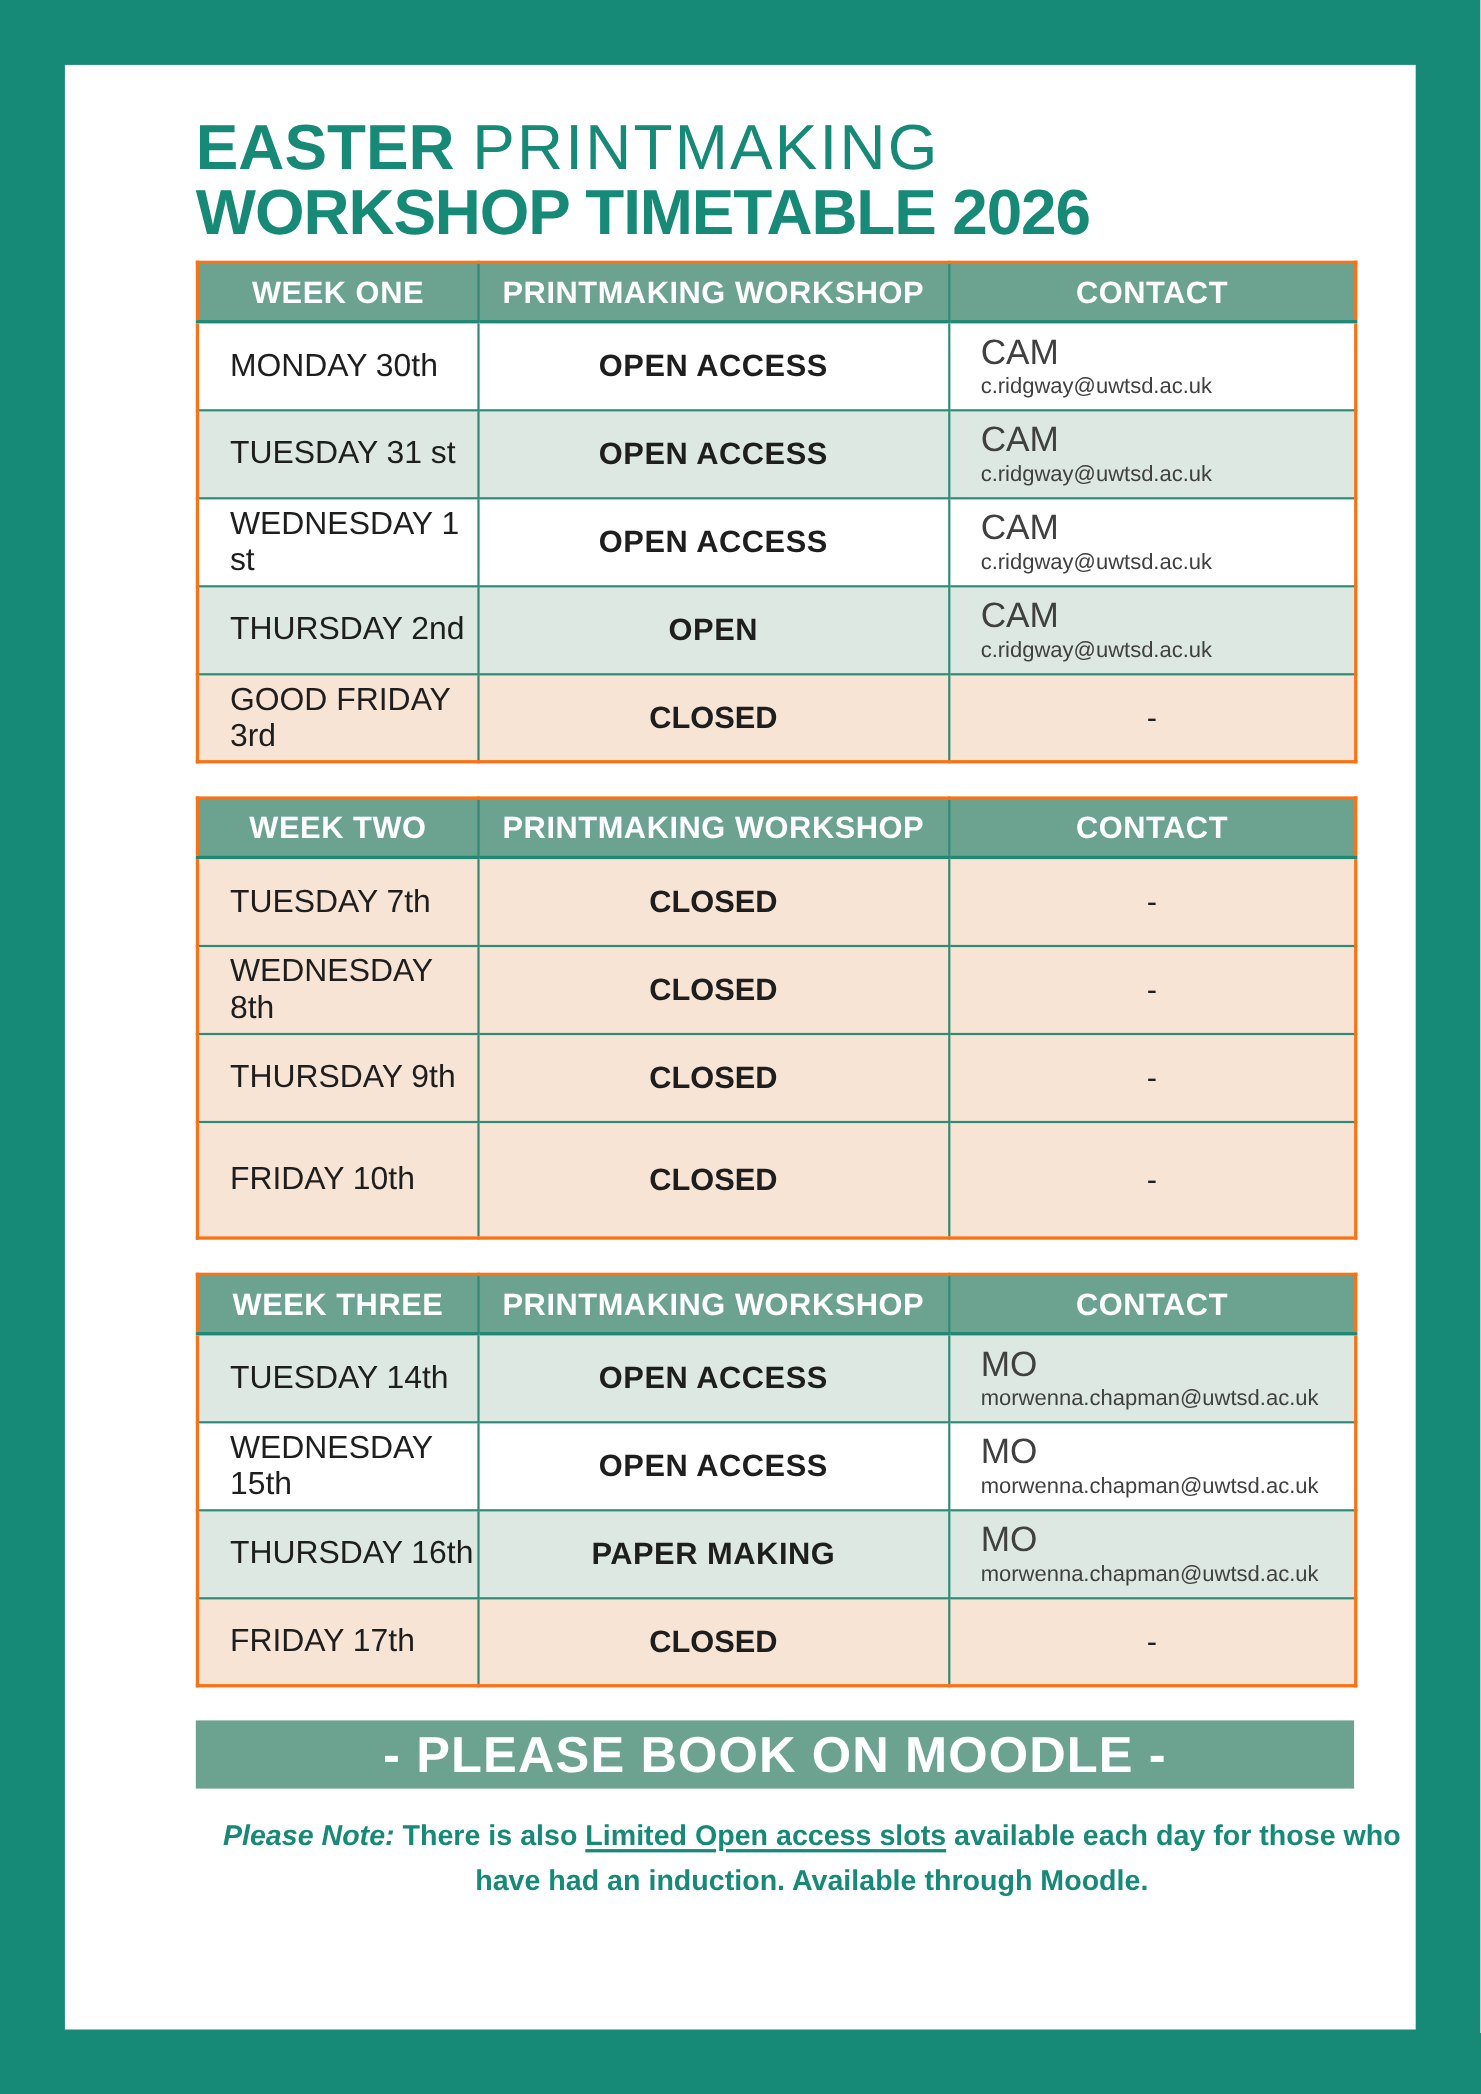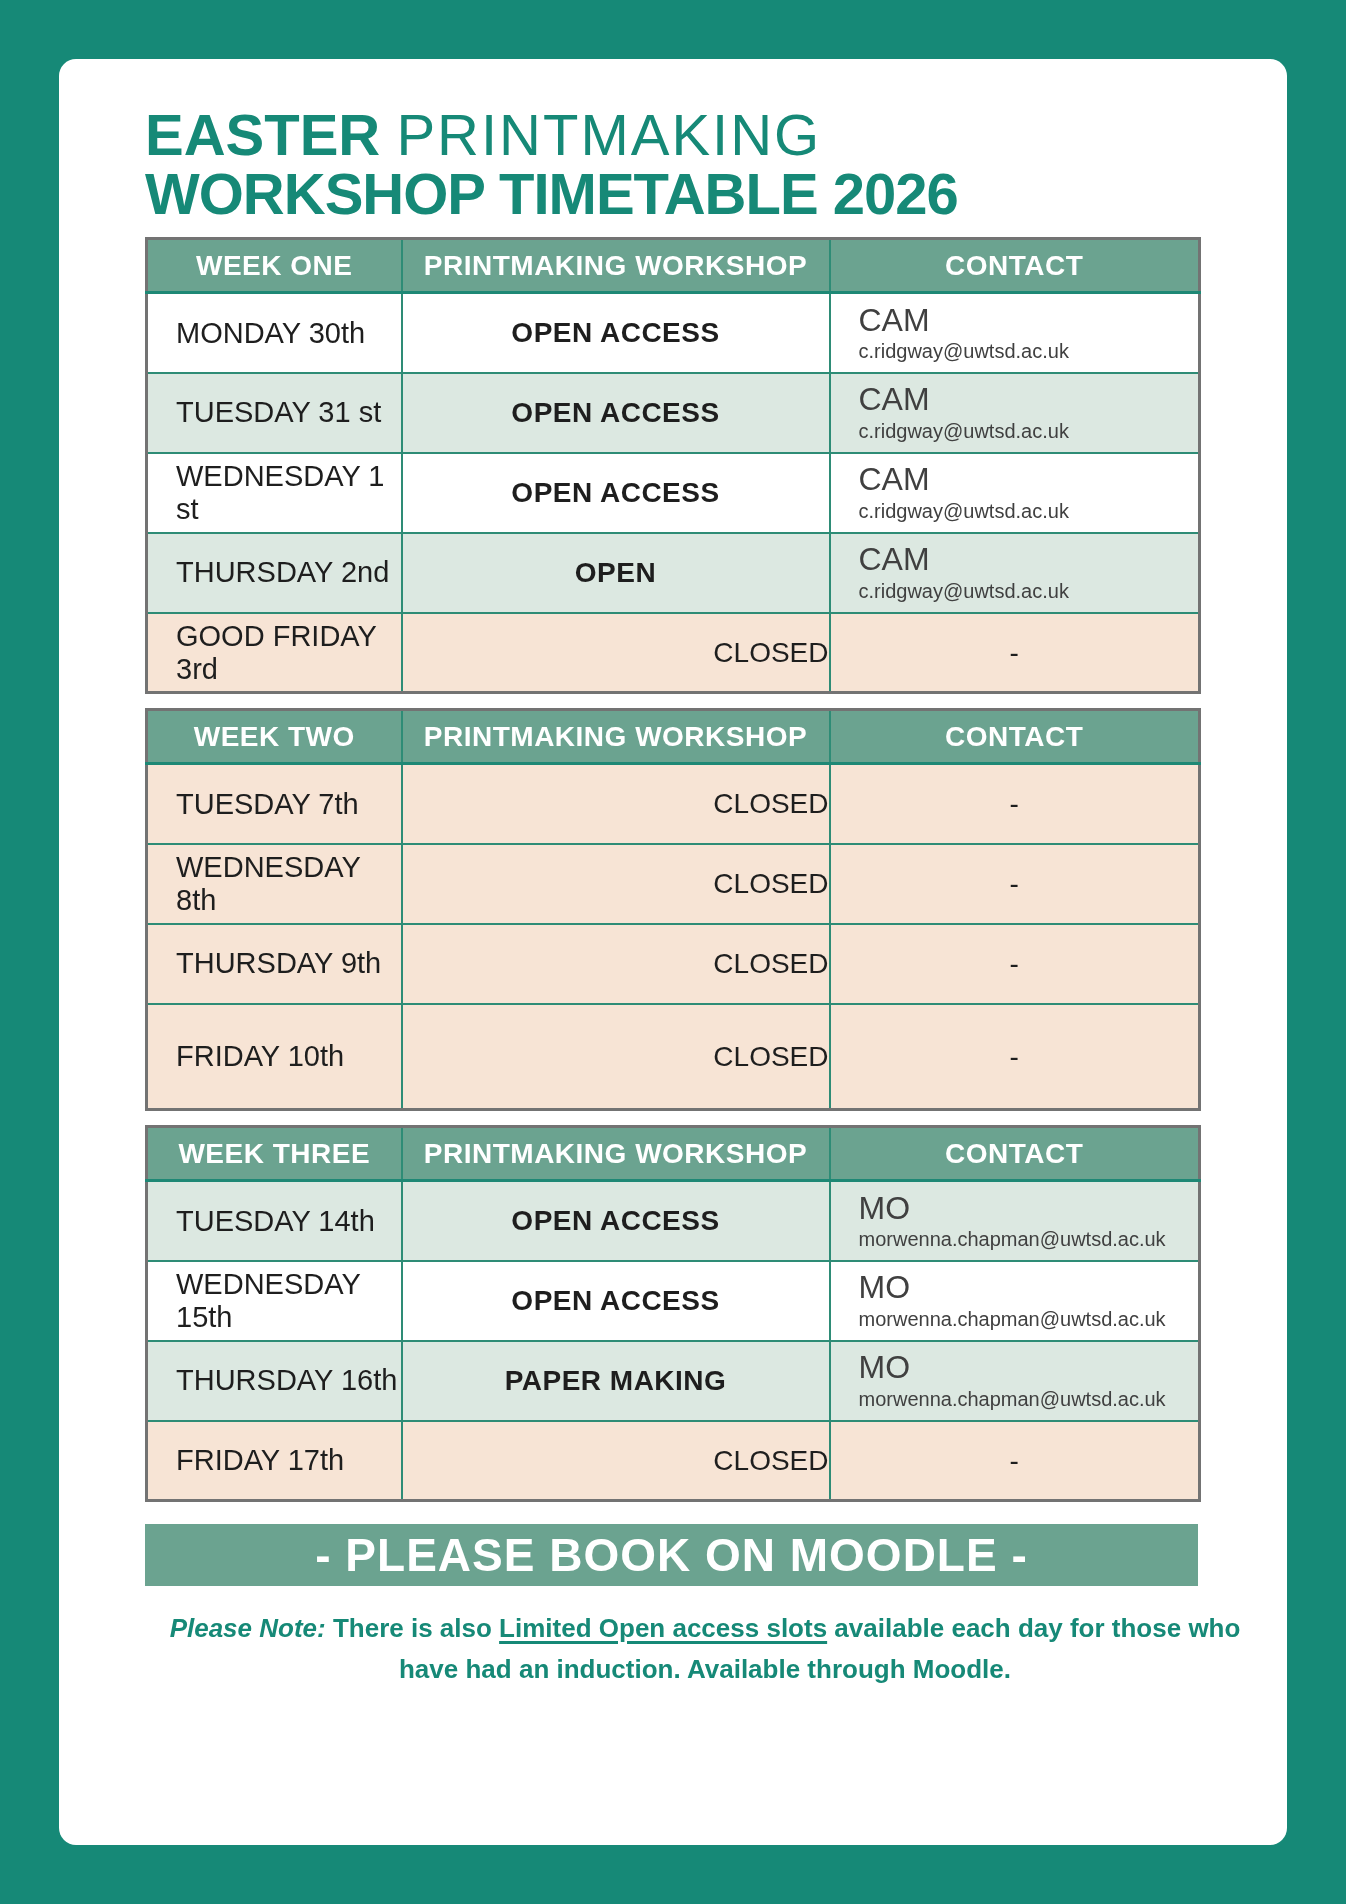--- a/index.html
+++ b/index.html
@@ -1,43 +1,43 @@
 <!DOCTYPE html>
 <html><head>
 <meta charset="utf-8">
 <style>
   * { margin:0; padding:0; box-sizing:border-box; }
   html,body { width:1346px; height:1904px; font-family:"Liberation Sans", sans-serif; }
   .frame { width:1346px; height:1904px; background:#168977; padding:59px; }
-  .page  { width:100%; height:100%; background:#ffffff; padding:46px 89px 0 86px; overflow:hidden;border-radius:17px; }
+  .page  { width:100%; height:100%; background:#ffffff; padding:46px 89px 0 119px; overflow:hidden; }
 
   
   .title { color:#168977; margin-bottom:14px; }
   .title-line1 { font-size:58px; line-height:1.02; letter-spacing:0; }
   .title-line1 .t-bold { font-weight:800; }
   .title-line1 .t-light { font-weight:400; letter-spacing:2px; }
   .title-line2 { font-size:58px; line-height:1.02; font-weight:800; letter-spacing:-1px; }
 
   
   table.tt { width:1053px; border-collapse:collapse; table-layout:fixed;
-             border:3px solid #737373; margin-bottom:14px; }
+             border:3px solid #f97316; margin-bottom:30px; }
   table.tt col.c1 { width:255px; } table.tt col.c2 { width:428px; } table.tt col.c3 { width:370px; }
   table.tt th, table.tt td { border:2px solid #2E8C76; }
   table.tt thead tr { height:54px; }
   table.tt thead th { background:#6BA390; color:#ffffff; font-weight:700; font-size:28px;
                       letter-spacing:.5px; text-align:center; border-bottom:3px solid #1E8875; }
   table.tt tbody tr { height:80px; }
   table.tt tbody tr.tall { height:106px; }
   tr.bg-white td { background:#ffffff; }
   tr.bg-green td { background:#DCE8E1; }
   tr.bg-peach td { background:#F7E4D5; }
   td.day { padding-left:28px; font-size:29px; color:#1E1E1E; font-weight:400; }
   td.workshop { text-align:center; font-size:28px; color:#1E1E1E; }
   td.workshop.activity { font-weight:800; letter-spacing:.5px; }
-  td.workshop.closed { font-weight:400;text-align:right; }
+  td.workshop.closed { font-weight:700; }
   td.contact { padding-left:28px; color:#404040; }
   td.contact .c-name { display:block; font-size:32px; line-height:1.15; }
   td.contact .c-email { display:block; font-size:20px; line-height:1.3; }
   td.dash { text-align:center; font-size:28px; color:#1E1E1E; }
 
   
   .banner { width:1053px; height:62px; background:#6BA390; color:#ffffff; margin-top:22px;
             font-size:46px; font-weight:800; letter-spacing:1px; text-align:center; line-height:62px; }
 
   

